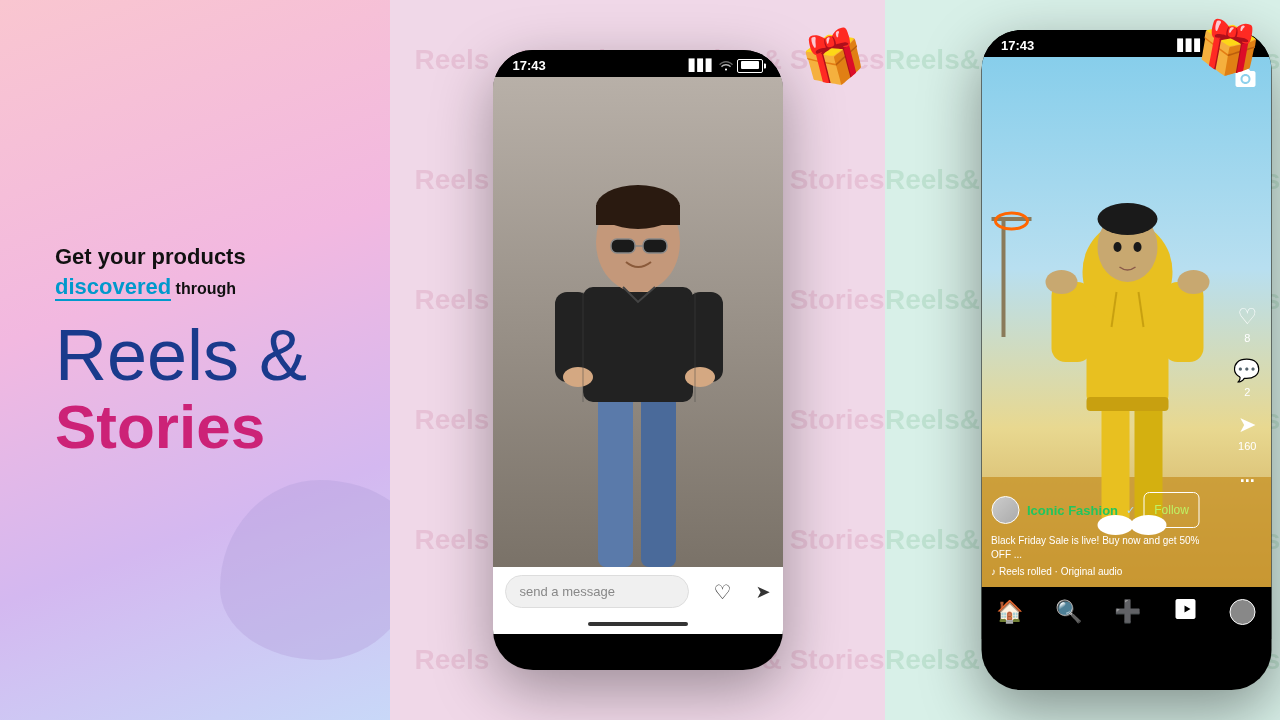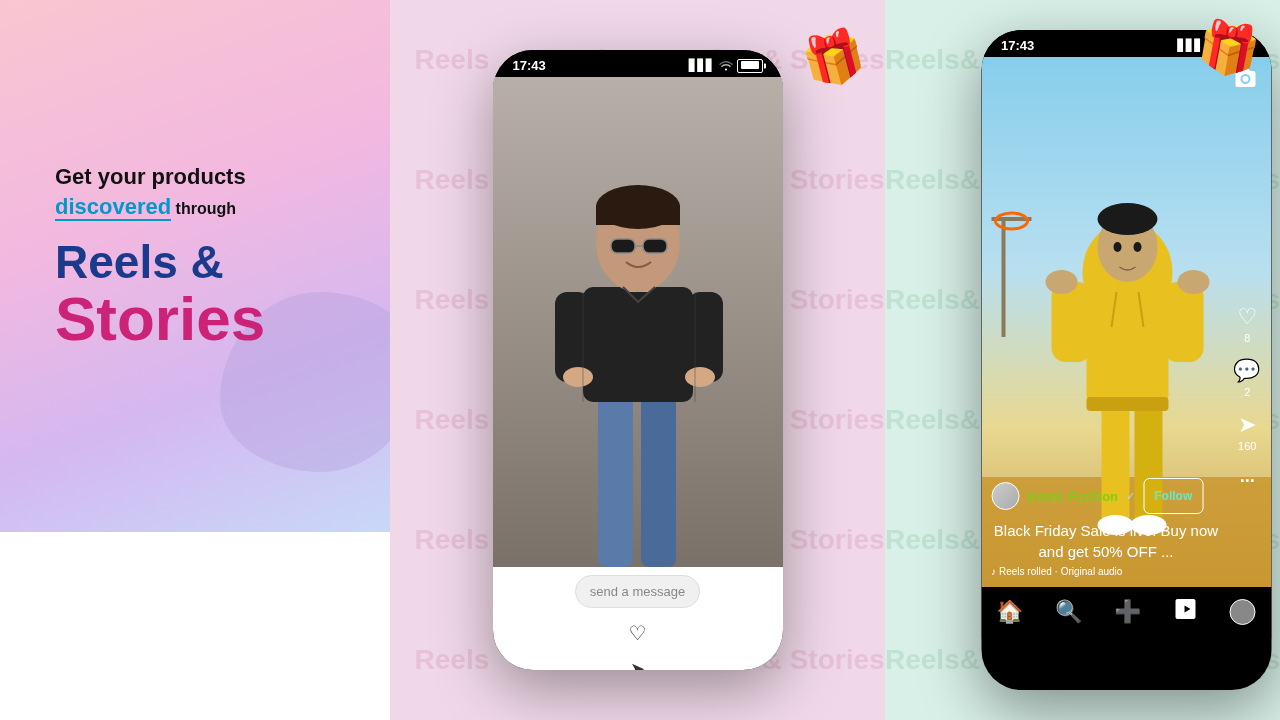--- a/index.html
+++ b/index.html
@@ -7,21 +7,21 @@
       width: 1280px;
       height: 720px;
       overflow: hidden;
       font-family: -apple-system, BlinkMacSystemFont, 'Segoe UI', sans-serif;
       display: flex;
     }
 
     
     .left-panel {
       width: 390px;
-      height: 532px;
+      height: 720px;
       background: linear-gradient(160deg, #f9c6d0 0%, #f2b8e0 40%, #d4b8f0 70%, #c8d8f8 100%);
       position: relative;
       display: flex;
       flex-direction: column;
       justify-content: center;
       padding: 32px 50px 50px 55px;
       flex-shrink: 0;
     }
     .left-panel .blob {
       position: absolute;
@@ -49,22 +49,22 @@
     .tagline-through {
       font-size: 16px;
       font-weight: 700;
       color: #111;
       display: inline;
     }
     .tagline-line2 {
       margin-bottom: 18px;
     }
     .reels-text {
-      font-size: 46px;
-      font-weight: 700;
+      font-size: 72px;
+      font-weight: 400;
       color: #1a3a8c;
       line-height: 1.05;
     }
     .stories-text {
       font-size: 62px;
       font-weight: 800;
       color: #cc2277;
       line-height: 1.05;
     }
 
@@ -168,22 +168,21 @@
       height: 490px;
       background: linear-gradient(180deg, #b8b0a8 0%, #8a8278 50%, #6a6258 100%);
       position: relative;
       overflow: hidden;
     }
     .phone1-bottom {
       background: #fff;
       padding: 8px 12px;
       display: flex;
       align-items: center;
-      gap: 13px;
-      flex-direction: column;
+      gap: 24px;
     }
     .message-input {
       flex: 1;
       background: #f0f0f0;
       border-radius: 20px;
       padding: 8px 14px;
       font-size: 13px;
       color: #888;
       border: 1px solid #ddd;
     }
@@ -280,44 +279,43 @@
       margin-bottom: 6px;
     }
     .reel-avatar {
       width: 28px;
       height: 28px;
       border-radius: 50%;
       background: #ccc;
       border: 1px solid #fff;
     }
     .reel-username {
-      color: #84cc16;
+      color: #22c55e;
       font-size: 13px;
       font-weight: 600;
     }
     .verified-icon {
       color: #adf;
       font-size: 11px;
     }
     .follow-btn {
       background: transparent;
       border: 1.5px solid #fff;
-      color: #5eead4;
+      color: #bef264;
       border-radius: 6px;
       padding: 10px 10px;
       font-size: 12px;
-      font-weight: 700;
+      font-weight: 400;
       cursor: pointer;
     }
     .reel-caption {
       color: #fff;
-      font-size: 15px;
+      font-size: 10px;
       line-height: 1.4;
       margin-bottom: 4px;
-      text-align: center;
     }
     .reel-audio {
       color: #fff;
       font-size: 10px;
       display: flex;
       align-items: center;
       gap: 3px;
     }
     .phone2-nav {
       background: rgba(0,0,0,0.85);

